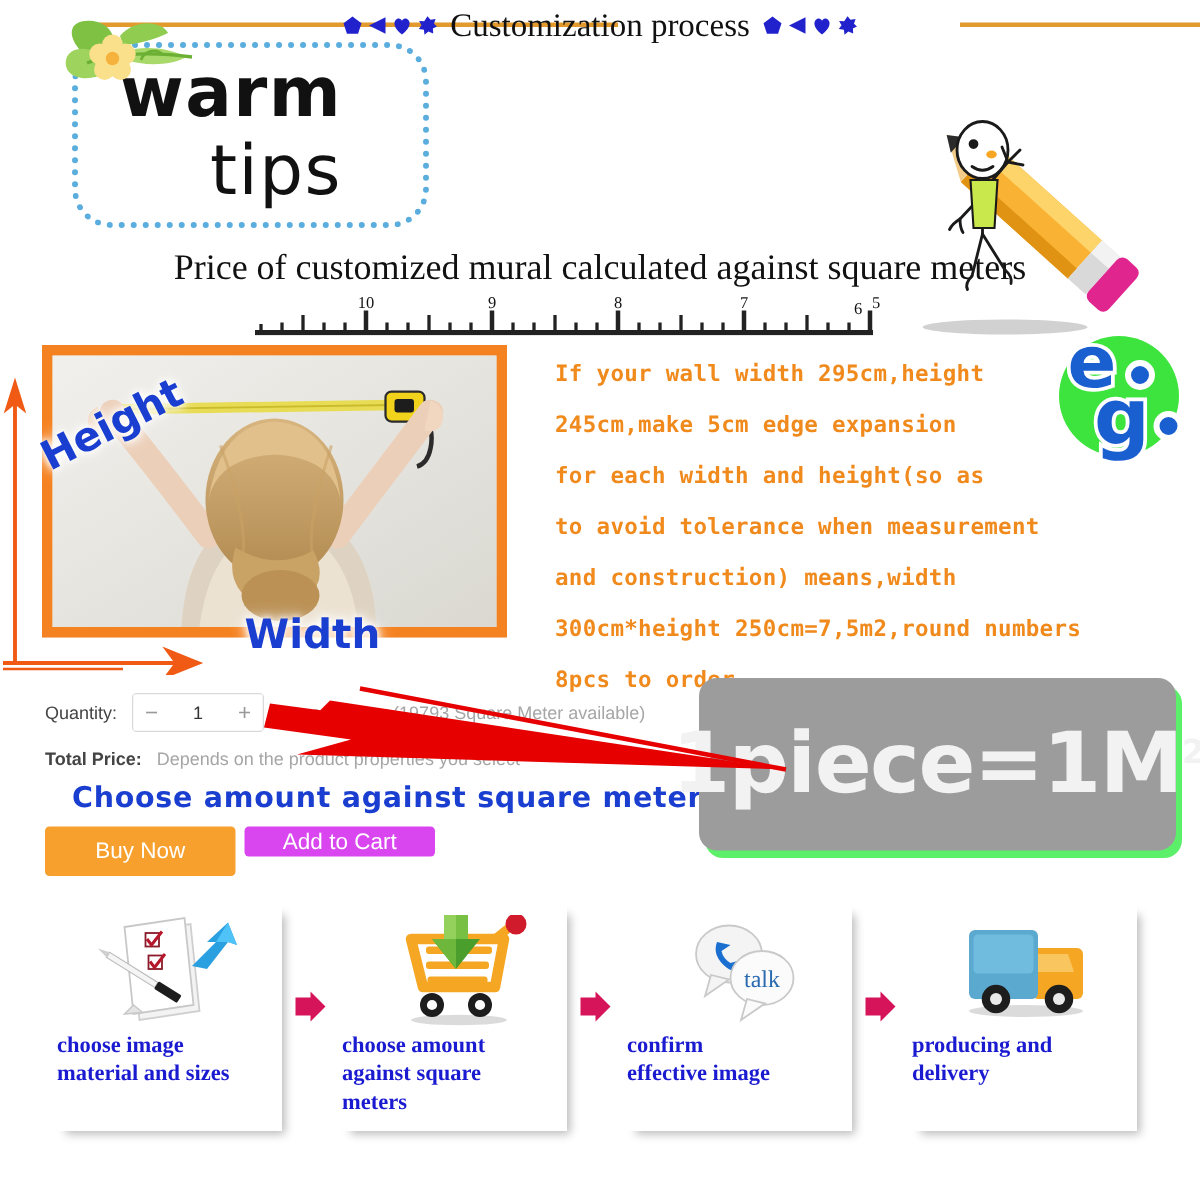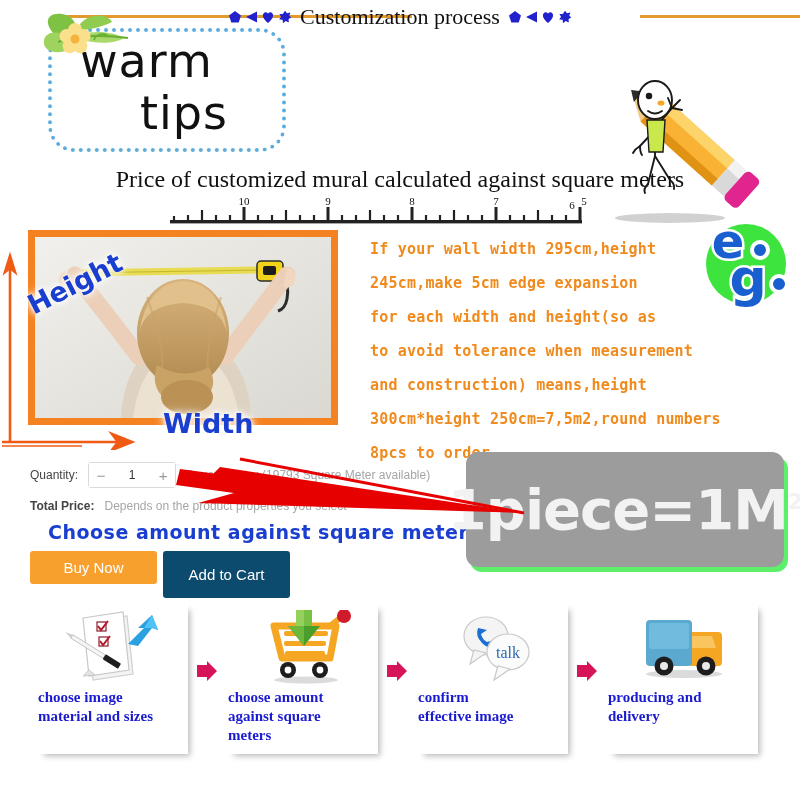--- a/index.html
+++ b/index.html
@@ -18,21 +18,21 @@
   .hdr-center{position:absolute;left:0;top:0;width:800px;height:34px;
      display:flex;align-items:center;justify-content:center;gap:8px;text-align:right;}
   .hdr-title{font-family:"Liberation Serif", serif;font-size:22px;color:#111;white-space:nowrap;}
   .dingbats{display:flex;align-items:center;gap:3px;}
   .dingbats svg{display:block;}
 
   
   .tipsbox{position:absolute;left:48px;top:28px;width:230px;height:116px;
      border:4px dotted #5badde;border-radius:26px;background:#fff;}
   .tips-warm{position:absolute;left:80px;top:38px;font-size:46px;color:#111;
-     font-family:"DejaVu Sans", sans-serif;font-weight:400;letter-spacing:1px;line-height:1;}
+     font-family:"DejaVu Sans", sans-serif;font-weight:700;letter-spacing:1px;line-height:1;}
   .tips-tips{position:absolute;left:140px;top:90px;font-size:46px;color:#111;
      font-family:"DejaVu Sans", sans-serif;font-weight:400;letter-spacing:1px;line-height:1;}
   .flower{position:absolute;left:28px;top:8px;width:120px;height:80px;}
 
   
   .subtitle{position:absolute;left:0;top:166px;width:800px;text-align:center;
      font-family:"Liberation Serif", serif;font-size:24px;color:#111;}
   .ruler{position:absolute;left:170px;top:196px;width:420px;height:30px;}
 
   
@@ -72,21 +72,21 @@
   .price-row{position:absolute;left:30px;top:499px;display:flex;align-items:center;gap:10px;}
   .price-label{font-size:12px;color:#444;font-weight:bold;}
   .price-val{font-size:12px;color:#a6a6a6;}
 
   
   .blue-head{position:absolute;left:48px;top:521px;font-family:"DejaVu Sans", sans-serif;
      font-size:19px;font-weight:bold;color:#1a3fd0;letter-spacing:.5px;}
   .btn-buy{position:absolute;left:30px;top:551px;width:127px;height:33px;background:#f7a02e;
      border-radius:3px;display:flex;align-items:center;justify-content:center;
      color:#fff;font-size:15px;text-align:right;}
-  .btn-cart{position:absolute;left:163px;top:551px;width:127px;height:47px;background:#0c4a6e;
+  .btn-cart{position:absolute;left:163px;top:551px;width:127px;height:20px;background:#d946ef;
      border-radius:3px;display:flex;align-items:center;justify-content:center;
      color:#fff;font-size:15px;}
 
   
   .piece-badge{position:absolute;left:466px;top:452px;width:318px;height:115px;
      background:#9c9c9c;border-radius:12px;box-shadow:4px 5px 0 0 #5cf06a;
      display:flex;align-items:center;justify-content:center;}
   .piece-text{font-family:"DejaVu Sans", sans-serif;font-weight:bold;font-size:56px;
      color:#f2f2f2;letter-spacing:-1px;line-height:1;}
   .piece-text sup{font-size:22px;vertical-align:super;}
@@ -284,21 +284,21 @@
     </g>
   </svg>
   <div class="lbl-height">Height</div>
   <div class="lbl-width">Width</div>
 
   <div class="egtext">
     <div>  If your wall width 295cm,height</div>
     <div>245cm,make 5cm edge expansion</div>
     <div>for each width and height(so as</div>
     <div>to avoid tolerance when measurement</div>
-    <div>and construction) means,height</div>
+    <div>and construction) means,width</div>
     <div>300cm*height 250cm=7,5m2,round numbers</div>
     <div>8pcs to order</div>
   </div>
 
   <svg class="eg-badge" viewBox="0 0 96 96">
     <circle cx="48" cy="52" r="40" fill="#3ee43e"></circle>
     <text x="30" y="46" font-family="DejaVu Sans, sans-serif" font-size="48" font-weight="bold" fill="#1a5fd0" stroke="#ffffff" stroke-width="5" paint-order="stroke" text-anchor="middle">e</text>
     <circle cx="62" cy="38" r="8" fill="#1a5fd0" stroke="#fff" stroke-width="4"></circle>
     <text x="50" y="84" font-family="DejaVu Sans, sans-serif" font-size="52" font-weight="bold" fill="#1a5fd0" stroke="#ffffff" stroke-width="5" paint-order="stroke" text-anchor="middle">g</text>
     <circle cx="81" cy="72" r="8" fill="#1a5fd0" stroke="#fff" stroke-width="4"></circle>

